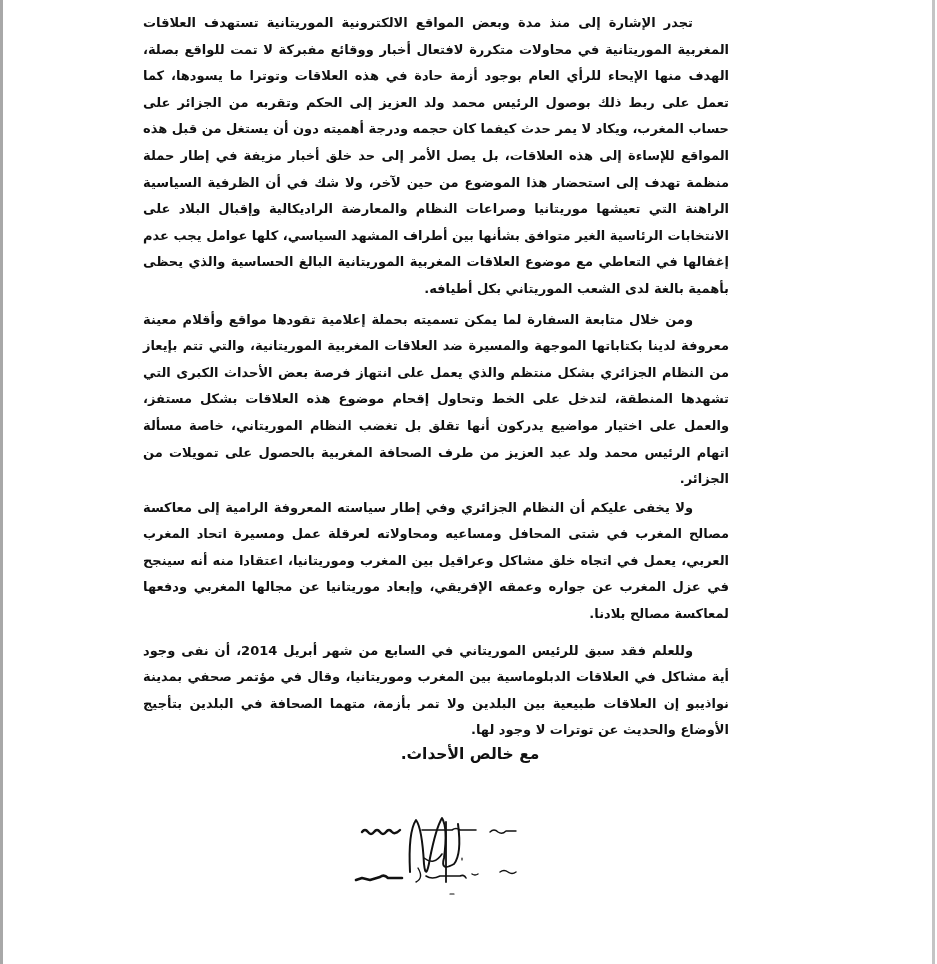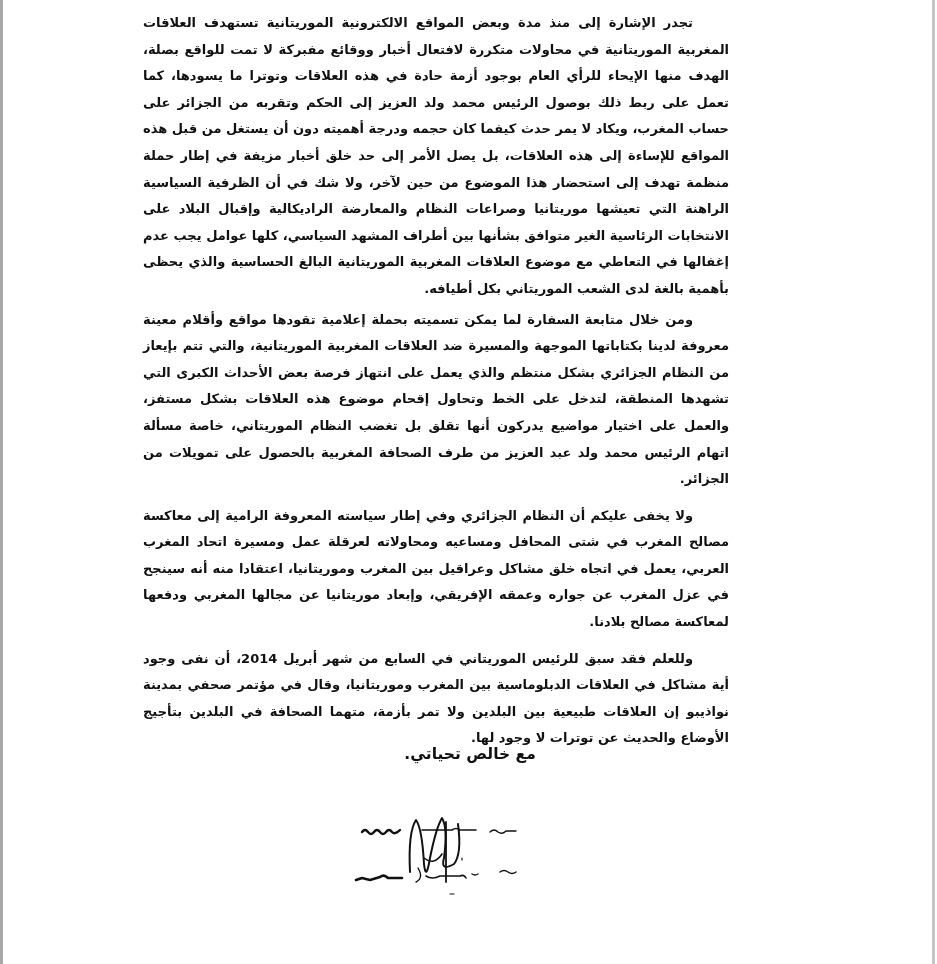--- a/index.html
+++ b/index.html
@@ -14,21 +14,21 @@
     position: absolute; left: 932px; top: 0; width: 3px; height: 964px; background: #c4c4c4;
   }
   .letter-body {
     position: absolute; left: 143px; top: 10px; width: 586px;
     direction: rtl; text-align: justify; text-align-last: right;
     color: #111; font-weight: bold; font-size: 13px; line-height: 26.6px;
   }
   .para { margin: 0; text-indent: 36px; }
   .para-1 { }
   .para-2 { margin-top: 4px; }
-  .para-3 { margin-top: 10px; }
+  .para-3 { margin-top: 2px; }
   .para-4 { margin-top: 10px; }
   .closing {
     position: absolute; left: 380px; top: 745px; width: 180px; direction: rtl; text-align: center;
     font-weight: bold; font-size: 15.5px; color: #111;
   }
   .signature {
     position: absolute; left: 350px; top: 810px; width: 220px; height: 100px;
   }
 </style>
 </head>
@@ -37,21 +37,21 @@
 <div class="page-border-left"></div>
 <div class="page-border-right"></div>
 
 <div class="letter-body" lang="ar">
   <p class="para para-1">تجدر الإشارة إلى منذ مدة وبعض المواقع الالكترونية الموريتانية تستهدف العلاقات المغربية الموريتانية في محاولات متكررة لافتعال أخبار ووقائع مفبركة لا تمت للواقع بصلة، الهدف منها الإيحاء للرأي العام بوجود أزمة حادة في هذه العلاقات وتوترا ما يسودها، كما تعمل على ربط ذلك بوصول الرئيس محمد ولد العزيز إلى الحكم وتقربه من الجزائر على حساب المغرب، ويكاد لا يمر حدث كيفما كان حجمه ودرجة أهميته دون أن يستغل من قبل هذه المواقع للإساءة إلى هذه العلاقات، بل يصل الأمر إلى حد خلق أخبار مزيفة في إطار حملة منظمة تهدف إلى استحضار هذا الموضوع من حين لآخر، ولا شك في أن الظرفية السياسية الراهنة التي تعيشها موريتانيا وصراعات النظام والمعارضة الراديكالية وإقبال البلاد على الانتخابات الرئاسية الغير متوافق بشأنها بين أطراف المشهد السياسي، كلها عوامل يجب عدم إغفالها في التعاطي مع موضوع العلاقات المغربية الموريتانية البالغ الحساسية والذي يحظى بأهمية بالغة لدى الشعب الموريتاني بكل أطيافه.</p>
   <p class="para para-2">ومن خلال متابعة السفارة لما يمكن تسميته بحملة إعلامية تقودها مواقع وأقلام معينة معروفة لدينا بكتاباتها الموجهة والمسيرة ضد العلاقات المغربية الموريتانية، والتي تتم بإيعاز من النظام الجزائري بشكل منتظم والذي يعمل على انتهاز فرصة بعض الأحداث الكبرى التي تشهدها المنطقة، لتدخل على الخط وتحاول إقحام موضوع هذه العلاقات بشكل مستفز، والعمل على اختيار مواضيع يدركون أنها تقلق بل تغضب النظام الموريتاني، خاصة مسألة اتهام الرئيس محمد ولد عبد العزيز من طرف الصحافة المغربية بالحصول على تمويلات من الجزائر.</p>
   <p class="para para-3">ولا يخفى عليكم أن النظام الجزائري وفي إطار سياسته المعروفة الرامية إلى معاكسة مصالح المغرب في شتى المحافل ومساعيه ومحاولاته لعرقلة عمل ومسيرة اتحاد المغرب العربي، يعمل في اتجاه خلق مشاكل وعراقيل بين المغرب وموريتانيا، اعتقادا منه أنه سينجح في عزل المغرب عن جواره وعمقه الإفريقي، وإبعاد موريتانيا عن مجالها المغربي ودفعها لمعاكسة مصالح بلادنا.</p>
   <p class="para para-4">وللعلم فقد سبق للرئيس الموريتاني في السابع من شهر أبريل 2014، أن نفى وجود أية مشاكل في العلاقات الدبلوماسية بين المغرب وموريتانيا، وقال في مؤتمر صحفي بمدينة نواذيبو إن العلاقات طبيعية بين البلدين ولا تمر بأزمة، متهما الصحافة في البلدين بتأجيج الأوضاع والحديث عن توترات لا وجود لها.</p>
 </div>
 
-<div class="closing" lang="ar">مع خالص تحياتي.</div>
+<div class="closing" lang="ar">مع خالص الأحداث.</div>
 
 <div class="signature">
   <svg width="220" height="100" viewBox="0 0 220 100">
     <g fill="none" stroke="#111" stroke-linecap="round" stroke-linejoin="round">
 
       <path d="M12 22 q3 -4 6 0 q3 4 6 0 q3 -4 6 0 q3 4 6 0 q3 -4 6 0 q3 3 8 -2" stroke-width="2.4"></path>
       <path d="M72 20 l30 0 q4 -3 8 0 l16 0" stroke-width="1.6"></path>
       <path d="M140 22 q4 -4 8 0 q4 3 8 -1 l10 0" stroke-width="1.4"></path>
 
       <path d="M60 62 q-2 -40 6 -52 q6 8 8 44 q2 18 6 -6 q6 -30 12 -40 q6 10 2 40 q-4 14 10 6 q8 -10 4 -40" stroke-width="2"></path>

